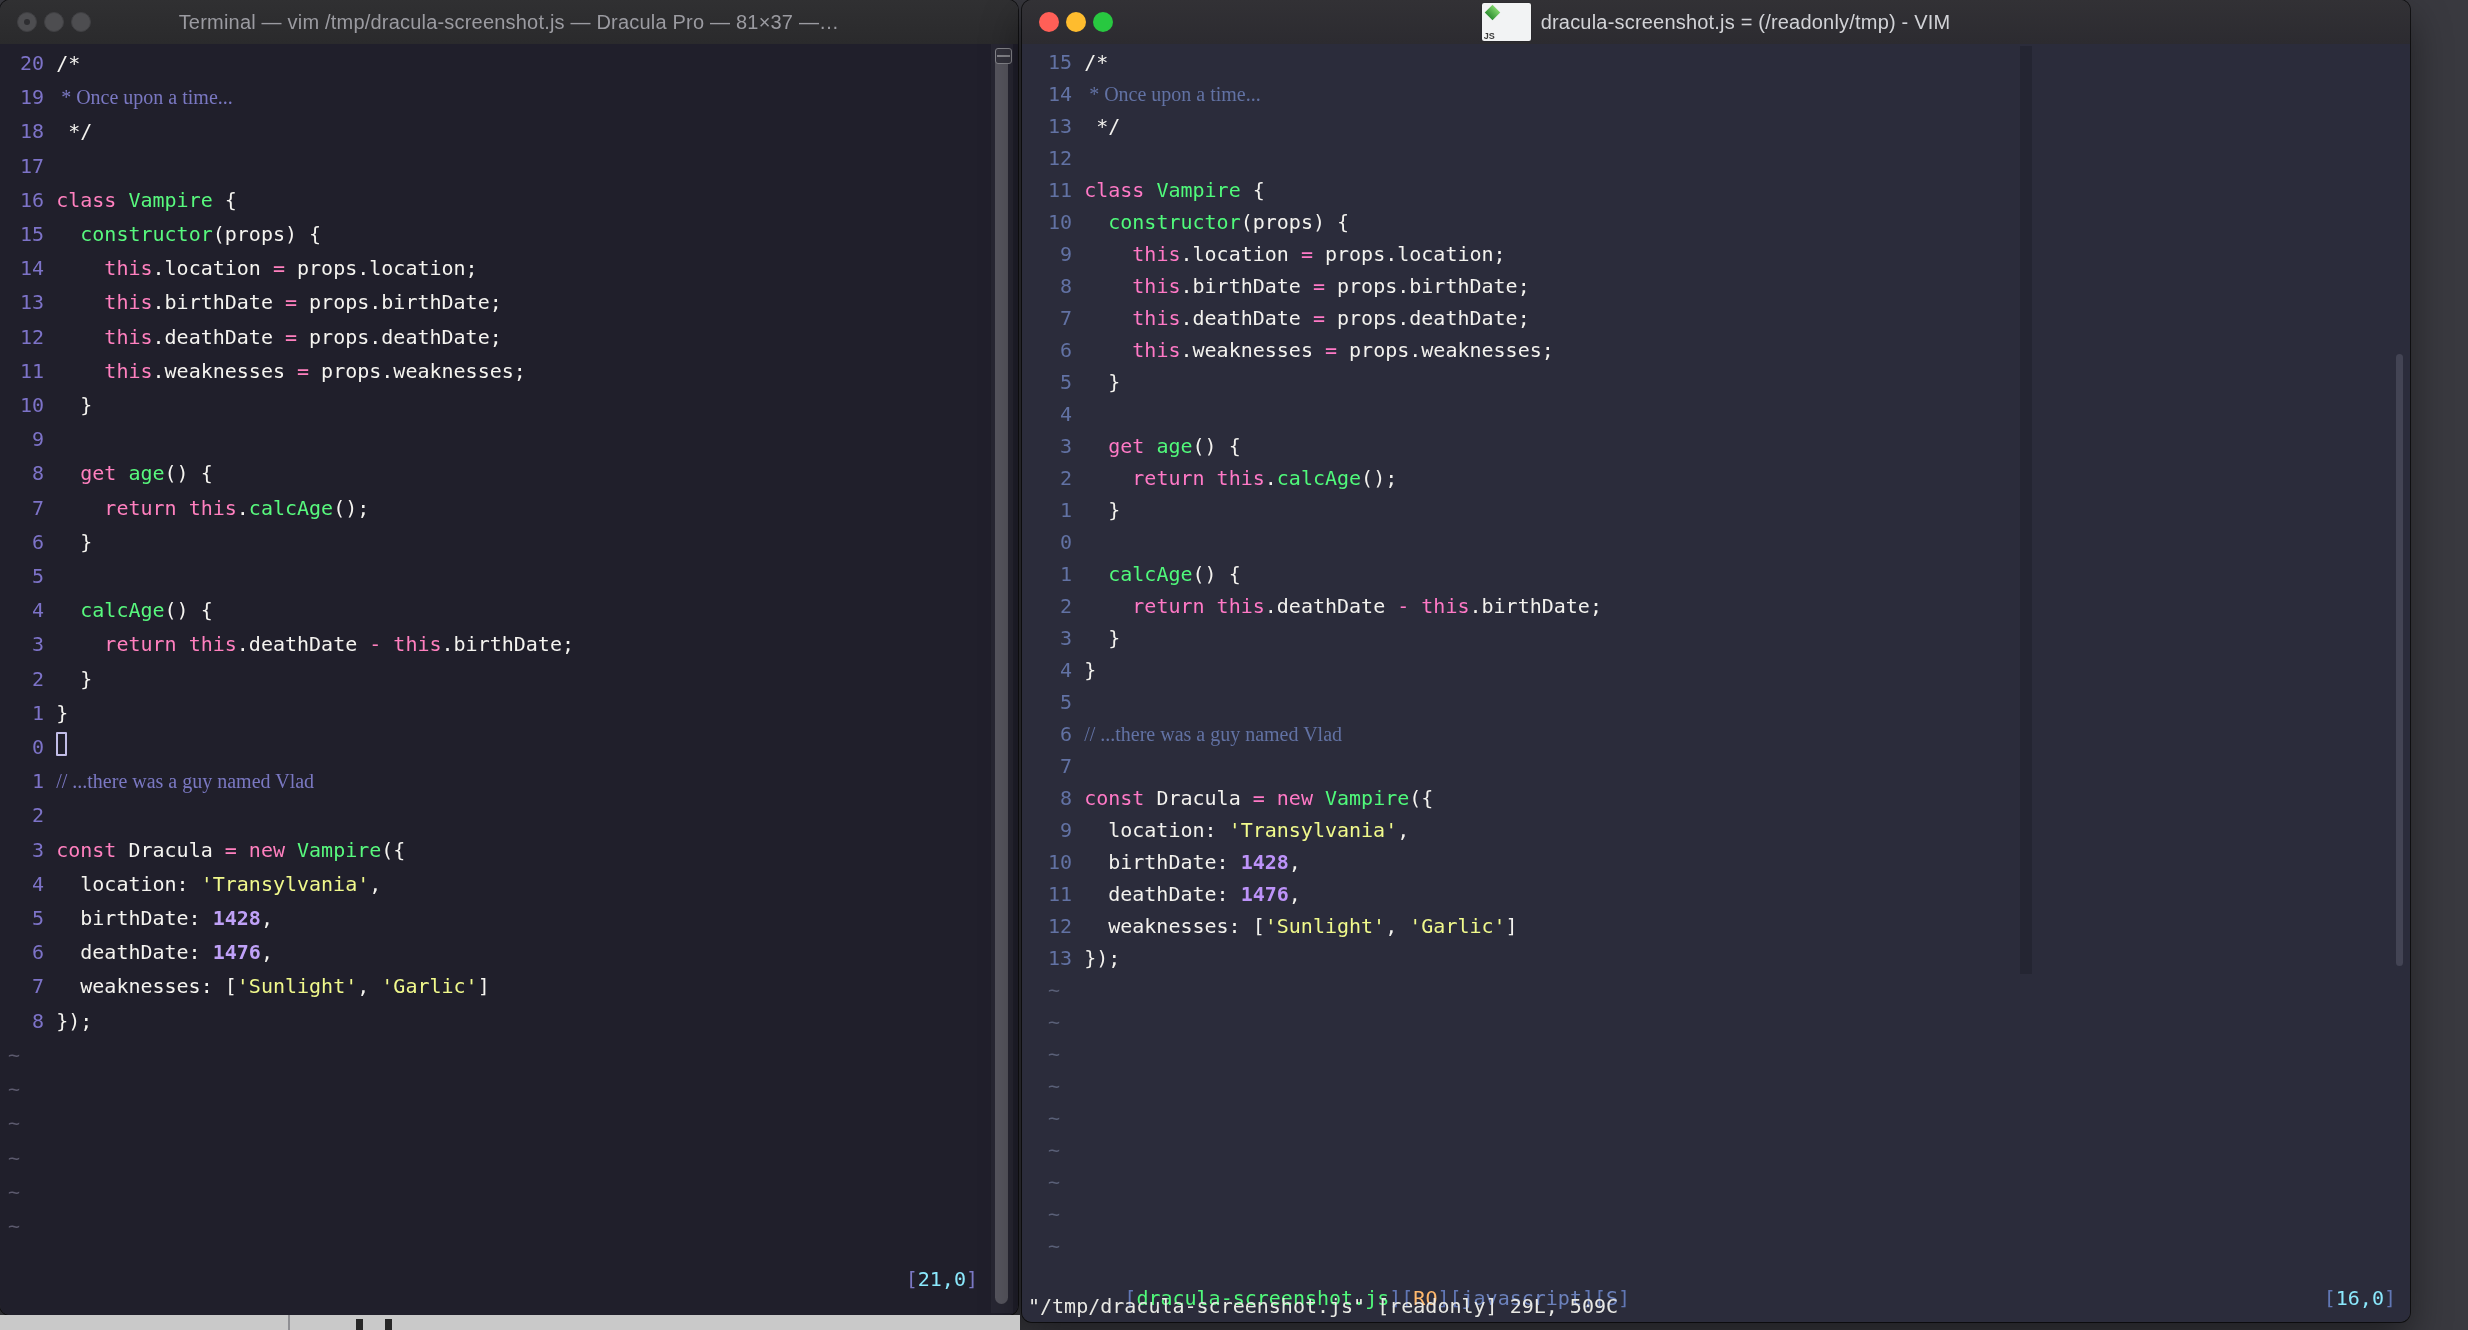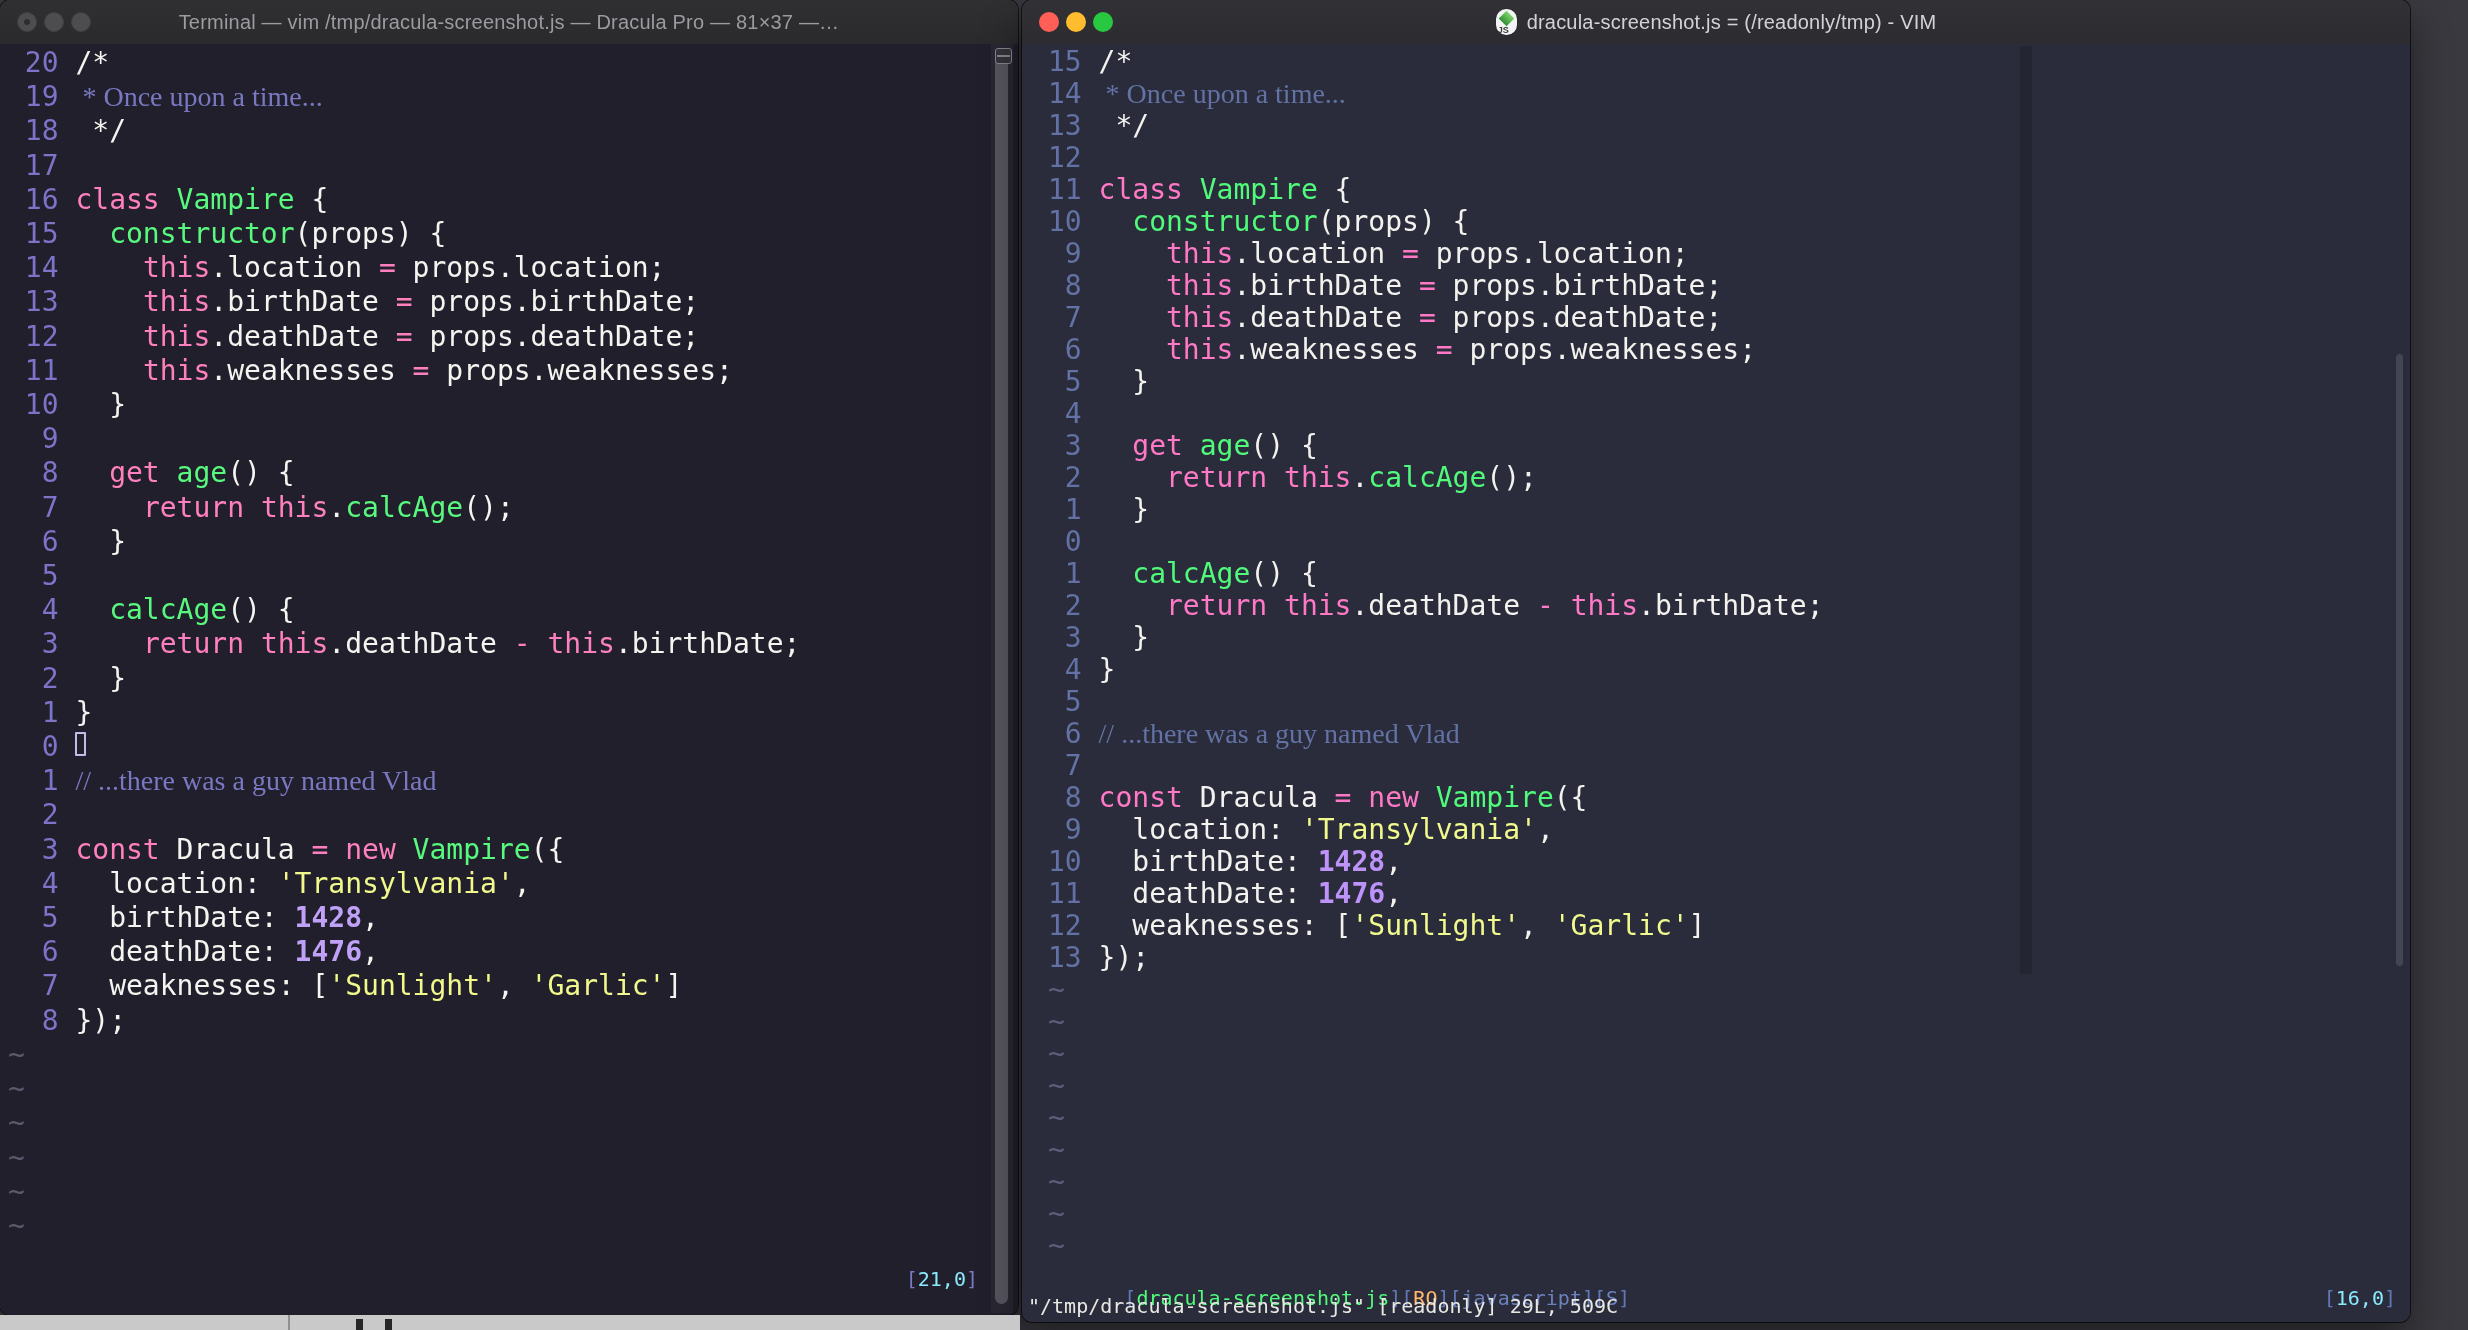--- a/index.html
+++ b/index.html
@@ -16,28 +16,28 @@
   .light{width:20px;height:20px;border-radius:50%;display:inline-block;position:relative;}
   .light.gray{background:#4d4d50;border:1px solid #404043;box-sizing:border-box;}
   .light.gray.dot::after{content:"";position:absolute;left:6px;top:6px;width:6px;height:6px;
             border-radius:50%;background:#2e2e31;}
   .light.red{background:#ff5f57;}
   .light.yellow{background:#febc2e;}
   .light.green{background:#28c840;}
   .tb-title{font-size:20px;letter-spacing:.2px;white-space:nowrap;display:flex;align-items:center;gap:10px;}
   .lw-tb .tb-title{color:#9b9ba1;justify-content:flex-end;}
   .rw-tb .tb-title{color:#d2d3d7;}
-  .docicon{width:21px;height:26px;background:#f2f3f4;border-radius:10px;position:relative;
-           display:inline-block;box-shadow:0 0 1px rgba(0,0,0,.8);}
+  .docicon{width:21px;height:38px;background:#f2f3f4;border-radius:2px;position:relative;
+           display:inline-block;box-shadow:0 0 1px rgba(0,0,0,.8);padding-left:28px;}
   .docicon::before{content:"";position:absolute;left:5px;top:4px;width:11px;height:11px;
            background:linear-gradient(#7ed46a,#2f8f33);transform:rotate(45deg);}
   .docicon .js{position:absolute;left:2px;bottom:0px;font-size:9px;font-weight:bold;color:#3a3a3a;
            font-family:"Liberation Sans",sans-serif;}
   .content{position:absolute;left:0;right:0;bottom:0;top:44px;background:var(--bg);}
-  .code{position:absolute;font-family:"DejaVu Sans Mono",monospace;font-size:28px;
+  .code{position:absolute;font-family:"DejaVu Sans Mono",monospace;font-size:20px;
         white-space:pre;color:var(--fg);}
   .lw .code{line-height:34.2px;left:8px;top:2px;}
   .rw .code{line-height:32px;left:6px;top:2px;margin-left:20px;}
   .tk-ln{color:var(--ln);} .tk-com{color:var(--com);font-family:Liberation Serif, serif;} .tk-kw{color:var(--kw);}
   .tk-fn{color:var(--fn);} .tk-str{color:var(--str);} .tk-num{color:var(--num);font-weight:bold;}
   .tk-fg{color:var(--fg);} .tk-tilde{color:var(--tilde);}
   .tk-b{color:var(--b);} .tk-lab{color:var(--lab);} .tk-g{color:var(--g);}
   .tk-o{color:var(--o);} .tk-c{color:var(--c);}
   .tk-cur{display:inline-block;width:11px;height:24px;border:2px solid var(--cur);
           box-sizing:border-box;vertical-align:-4px;border-radius:1px;}

